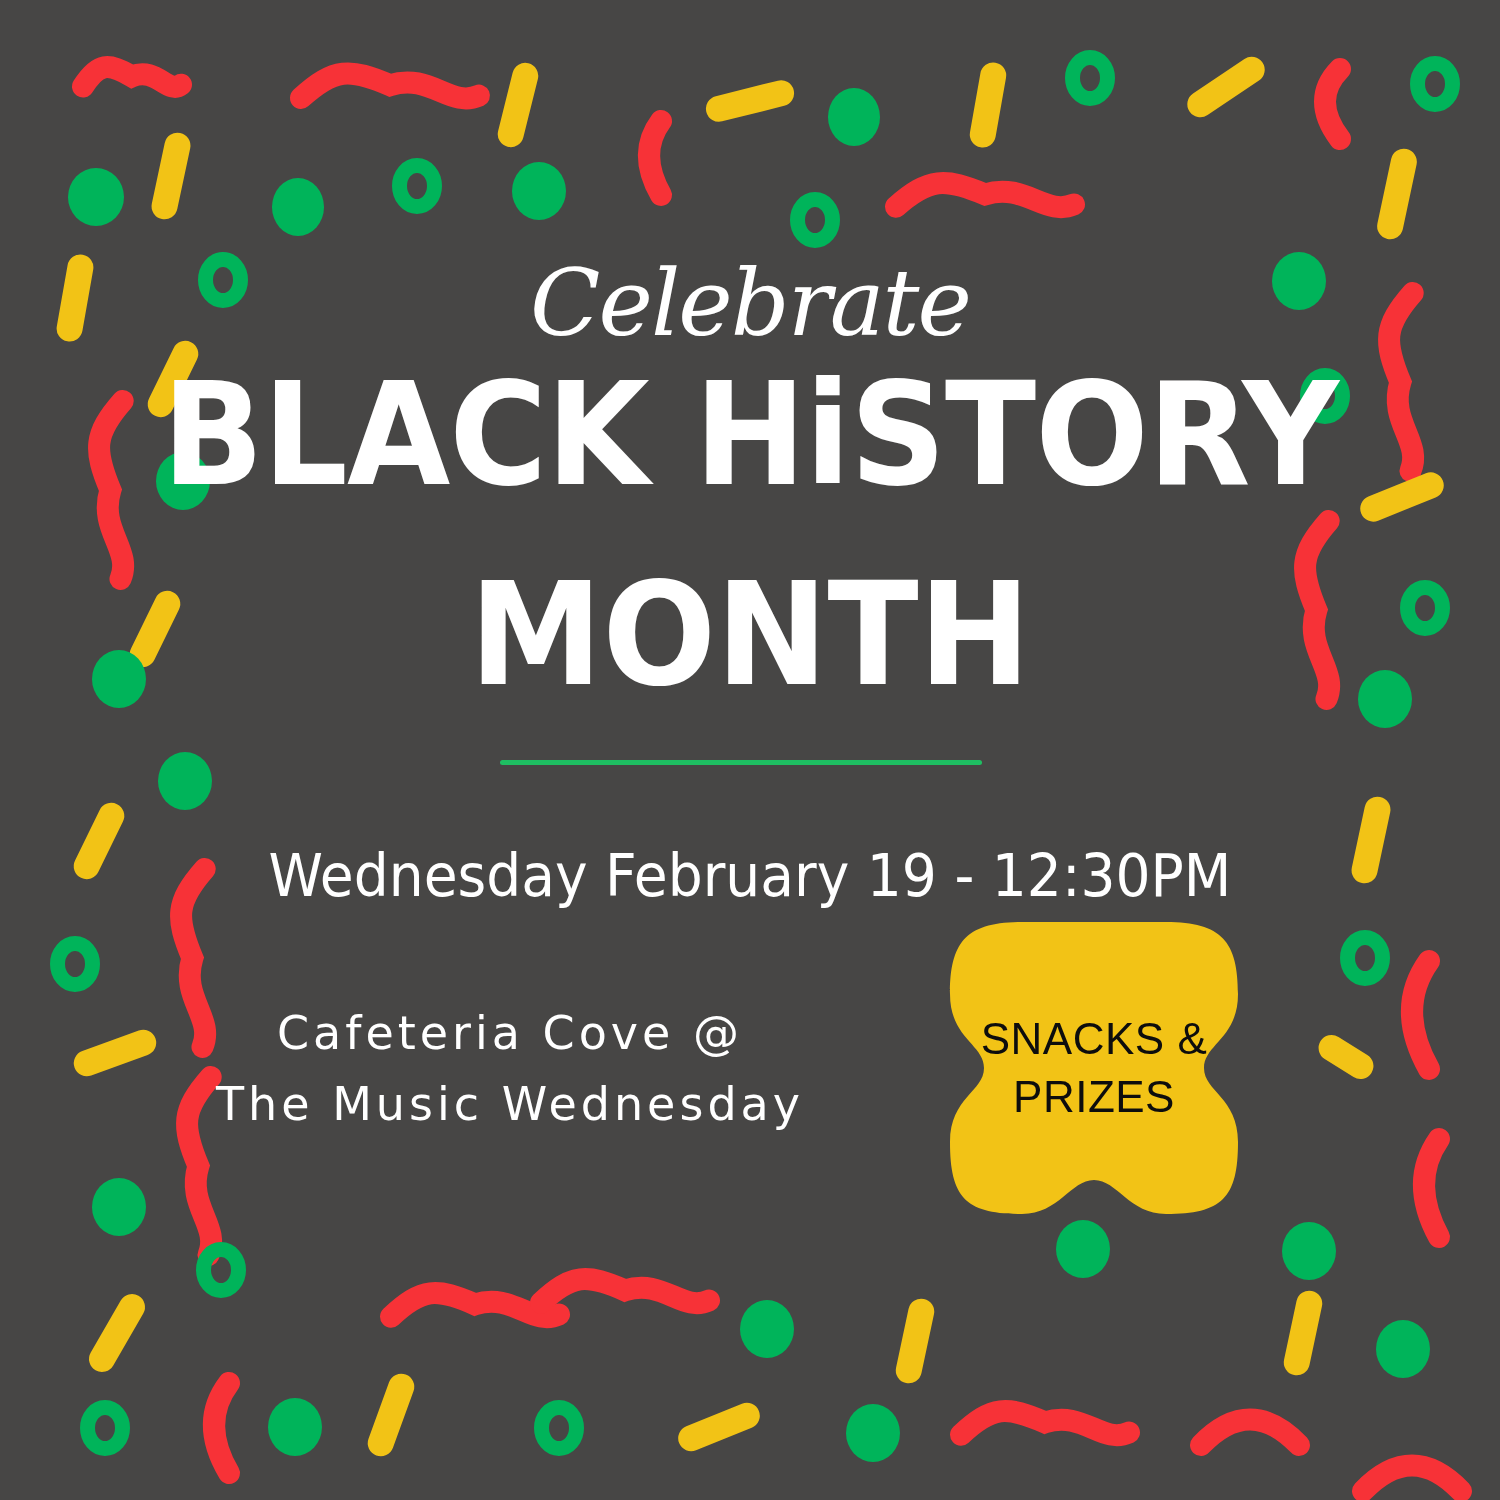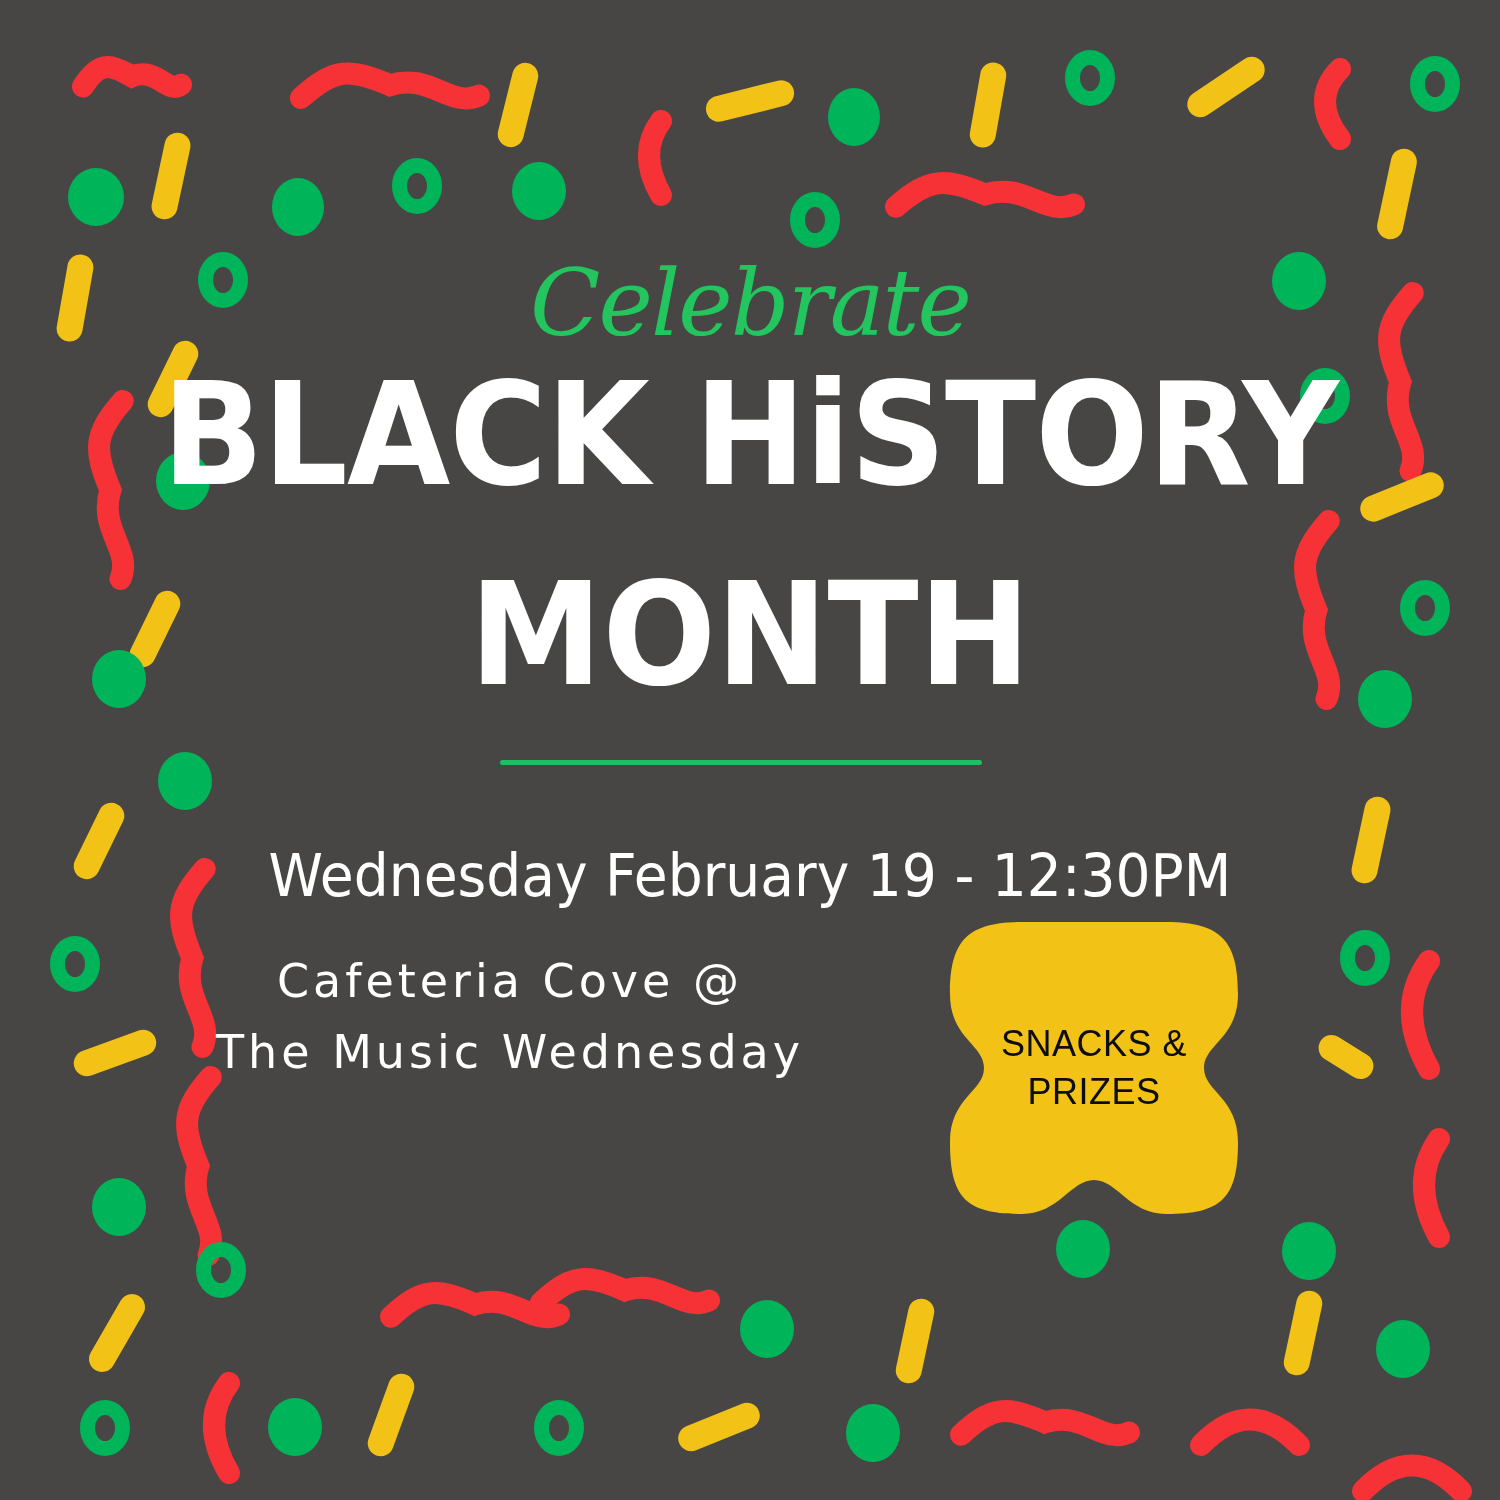--- a/index.html
+++ b/index.html
@@ -93,21 +93,21 @@
     font-size: 58px;
     font-weight: 400;
     line-height: 1.1;
     white-space: nowrap;
     transform: scaleX(0.95);
   }
 
   .venue-block {
     position: absolute;
     left: 120px;
-    top: 946px;
+    top: 998px;
     width: 780px;
     text-align: center;
     color: #ffffff;
     font-family: "DejaVu Sans", sans-serif;
     font-size: 46px;
     font-weight: 400;
     letter-spacing: 4px;
     line-height: 1.55;
   }
   .venue-line { display: block; white-space: nowrap; }
@@ -123,21 +123,21 @@
   .badge-svg { position: absolute; inset: 0; width: 100%; height: 100%; }
   .badge-text {
     position: absolute;
     inset: 0;
     display: flex;
     flex-direction: column;
     align-items: center;
     justify-content: center;
     color: #0d0d0d;
     font-family: "Liberation Sans", sans-serif;
-    font-size: 36px;
+    font-size: 44px;
     font-weight: 400;
     line-height: 1.32;
     text-align: center;
     letter-spacing: 0.5px;
   }
   .badge-line { display: block; white-space: nowrap; }
 </style>
 </head>
 <body>
 
@@ -336,21 +336,21 @@
       <g transform="translate(1352,1456) rotate(0, 60, 23)">
         <path d="M 11 35 Q 60 -16.099999999999998 109 35" fill="none" stroke="#f73237" stroke-width="22" stroke-linecap="round"></path>
       </g>
       <g transform="translate(1376,1320) rotate(0, 27, 29)">
         <ellipse cx="27" cy="29" rx="27" ry="29" fill="#00b45a"></ellipse>
       </g>
     </svg>
 
   <div id="content">
 
-    <div class="celebrate-script" style="color: #22c55e;">Celebrate</div>
+    <div class="celebrate-script" style="color: #ffffff;">Celebrate</div>
 
     <div class="headline headline-1" style="color: rgb(255, 255, 255);">BLACK HiSTORY</div>
 
     <div class="headline headline-2" style="color: rgb(255, 255, 255);">MONTH</div>
 
     <div class="divider" style="background: rgb(31, 190, 98);"></div>
 
     <div class="date-line">Wednesday February 19 - 12:30PM</div>
 
     <div class="venue-block">

